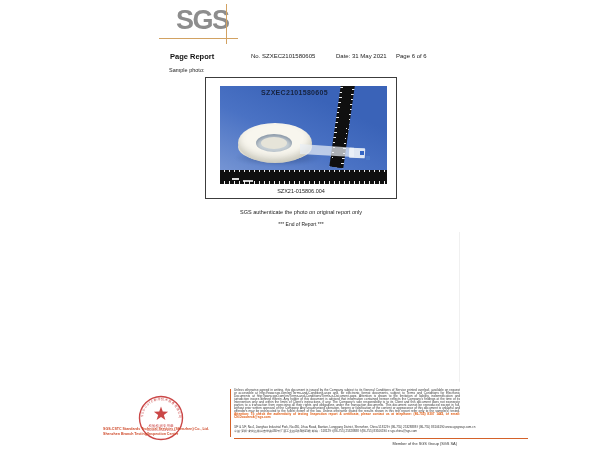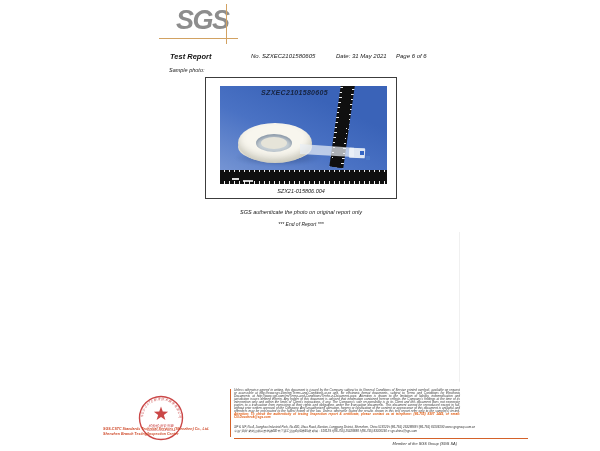--- a/index.html
+++ b/index.html
@@ -1,17 +1,17 @@
 <!DOCTYPE html>
 <html><head>
 <meta charset="utf-8">
 <style>
   html,body{margin:0;padding:0;background:#fff;}
   #stage{position:relative;width:600px;height:451px;background:#ffffff;overflow:hidden;
-         font-family:"Liberation Sans", sans-serif;color:#222;font-style:italic;}
+         font-family:"Liberation Sans", sans-serif;color:#222;}
   .abs{position:absolute;}
 
   
   .logo-text{left:176px;top:7px;font-size:27px;font-weight:700;color:#8d8d8d;
              letter-spacing:-1.5px;line-height:1;transform:scaleY(1.04);}
   .crop-h{left:159px;top:38px;width:79px;height:1.4px;background:#d2a262;}
   .crop-v{left:226px;top:4px;width:1.4px;height:40px;background:#d2a262;}
   .report-title{left:170px;top:52px;font-size:7.5px;font-weight:700;color:#111;}
   .report-no{left:251px;top:53px;font-size:6px;color:#222;}
   .report-date{left:336px;top:53px;font-size:6px;color:#222;}
@@ -75,21 +75,21 @@
 </style>
 </head>
 <body>
 
 <div id="stage">
 
   <div class="abs logo-text">SGS</div>
   <div class="abs crop-h"></div>
   <div class="abs crop-v"></div>
 
-  <div class="abs report-title">Test Report</div>
+  <div class="abs report-title">Page Report</div>
   <div class="abs report-no">No. SZXEC2101580605</div>
   <div class="abs report-date">Date: 31 May 2021</div>
   <div class="abs report-page">Page 6 of 6</div>
   <div class="abs sample-label">Sample photo:</div>
 
   <div class="abs photo-frame"></div>
   <div class="abs photo">
     <div class="abs photo-watermark">SZXEC2101580605</div>
     <div class="abs ruler-v"></div>
     <div class="abs roll-shadow"></div>

